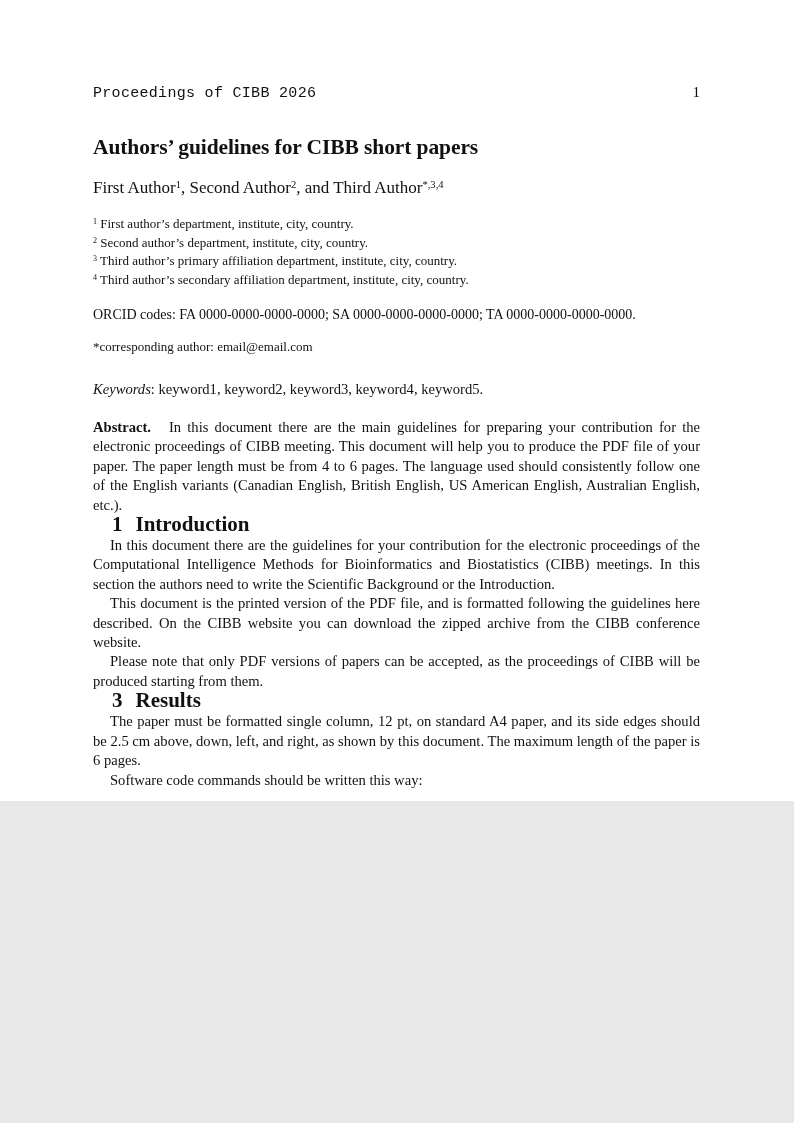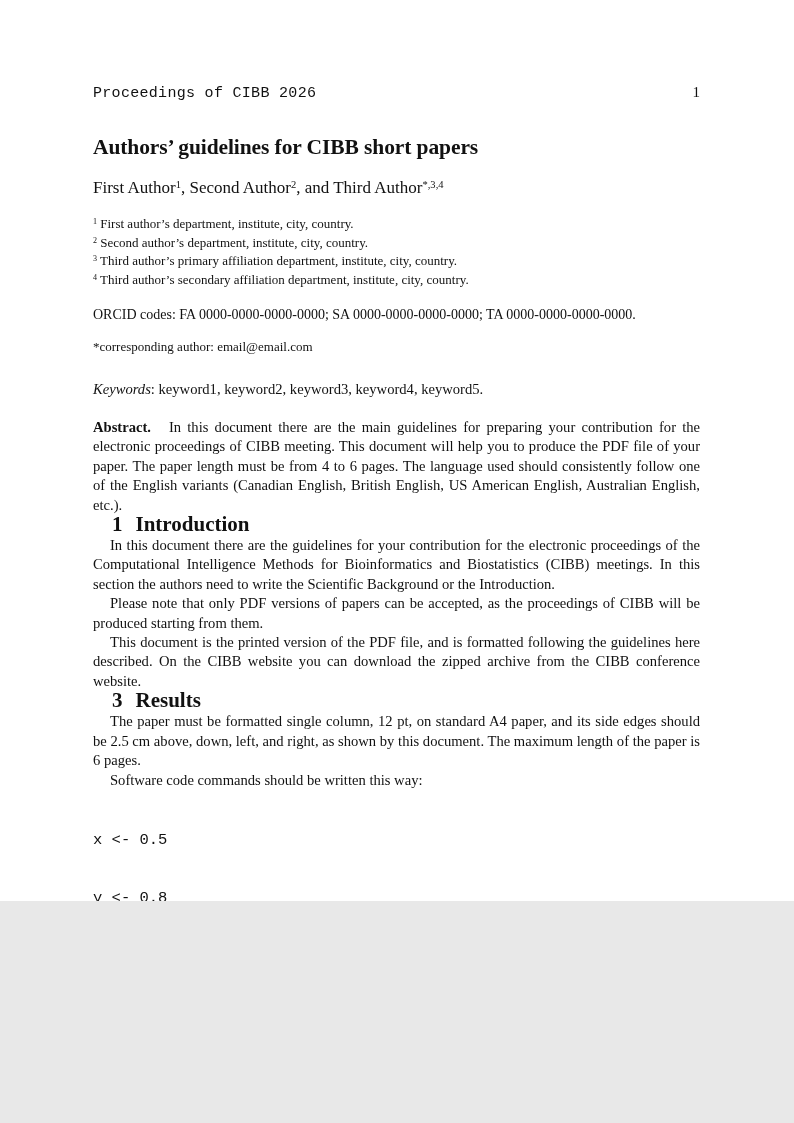--- a/index.html
+++ b/index.html
@@ -1,19 +1,19 @@
 <!DOCTYPE html>
 <html><head>
 <meta charset="utf-8">
 <style>
   * { margin:0; padding:0; box-sizing:border-box; }
   html,body { background:#e8e8e8; }
   .page {
     position:relative;
-    width:794px; height:901px;
+    width:794px; height:801px;
     background:#ffffff;
     color:#111111;
     font-family:"Liberation Serif", serif;
     margin:0 auto;
     overflow:hidden;
   }
   .content {
     position:absolute;
     left:93px; top:83px;
     width:607px;
@@ -143,22 +143,22 @@
     <div class="keywords"><span class="kw-label">Keywords</span><span>: keyword1, keyword2, keyword3, keyword4, keyword5.</span></div>
 
     <div class="abstract"><span class="abs-label">Abstract.</span><span>In this document there are the main guidelines for preparing your contribution for the electronic proceedings of CIBB meeting. This document will help you to produce the PDF file of your paper. The paper length must be from 4 to 6 pages. The language used should consistently follow one of the English variants (Canadian English, British English, US American English, Australian English, etc.).</span></div>
 
     <div>
       <div class="section-heading"><span class="section-number">1</span><span>Introduction</span></div>
       <div class="para">In this document there are the guidelines for your contribution for the electronic proceedings of the Computational Intelligence Methods for Bioinformatics and Biostatistics (CIBB) meetings. In this section the authors need to write the Scientific Background or the Introduction.</div>
     </div>
 
     <div>
+      <div class="para">This document is the printed version of the PDF file, and is formatted following the guidelines here described. On the CIBB website you can download the zipped archive from the CIBB conference website.</div>
       <div class="para">Please note that only PDF versions of papers can be accepted, as the proceedings of CIBB will be produced starting from them.</div>
-      <div class="para">This document is the printed version of the PDF file, and is formatted following the guidelines here described. On the CIBB website you can download the zipped archive from the CIBB conference website.</div>
     </div>
 
     <div>
       <div class="section-heading"><span class="section-number">3</span><span>Results</span></div>
       <div class="para">The paper must be formatted single column, 12 pt, on standard A4 paper, and its side edges should be 2.5 cm above, down, left, and right, as shown by this document. The maximum length of the paper is 6 pages.</div>
       <div class="para">Software code commands should be written this way:</div>
     </div>
 
     <div class="code-block">
       <div>x &lt;- 0.5</div>

